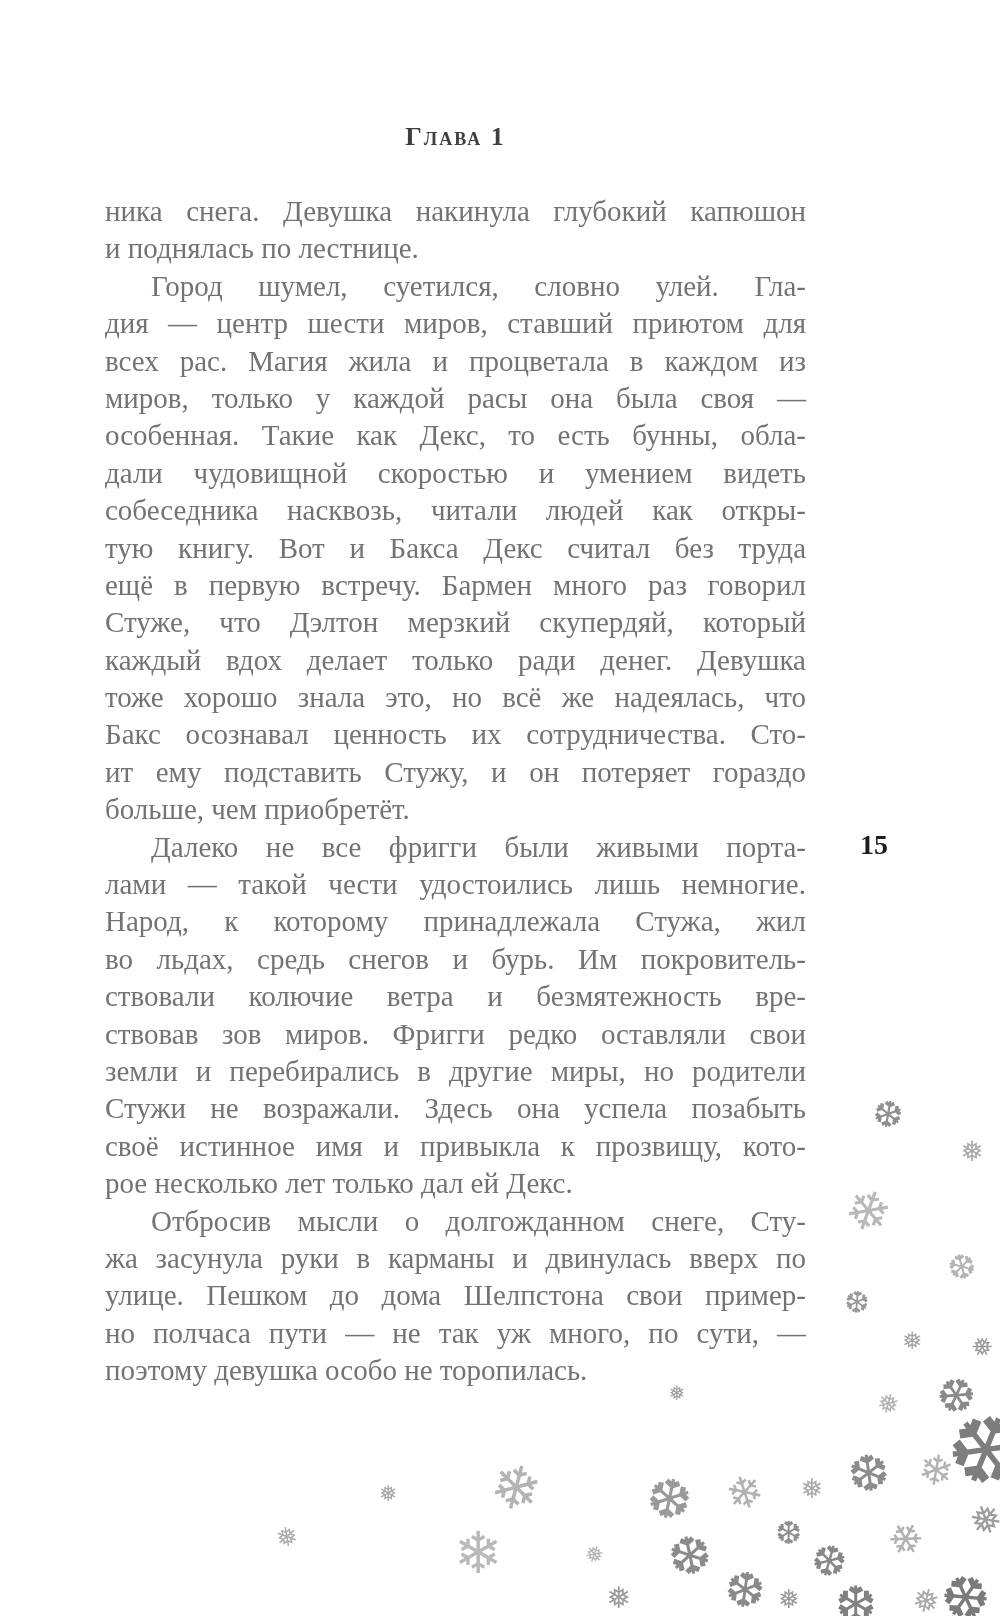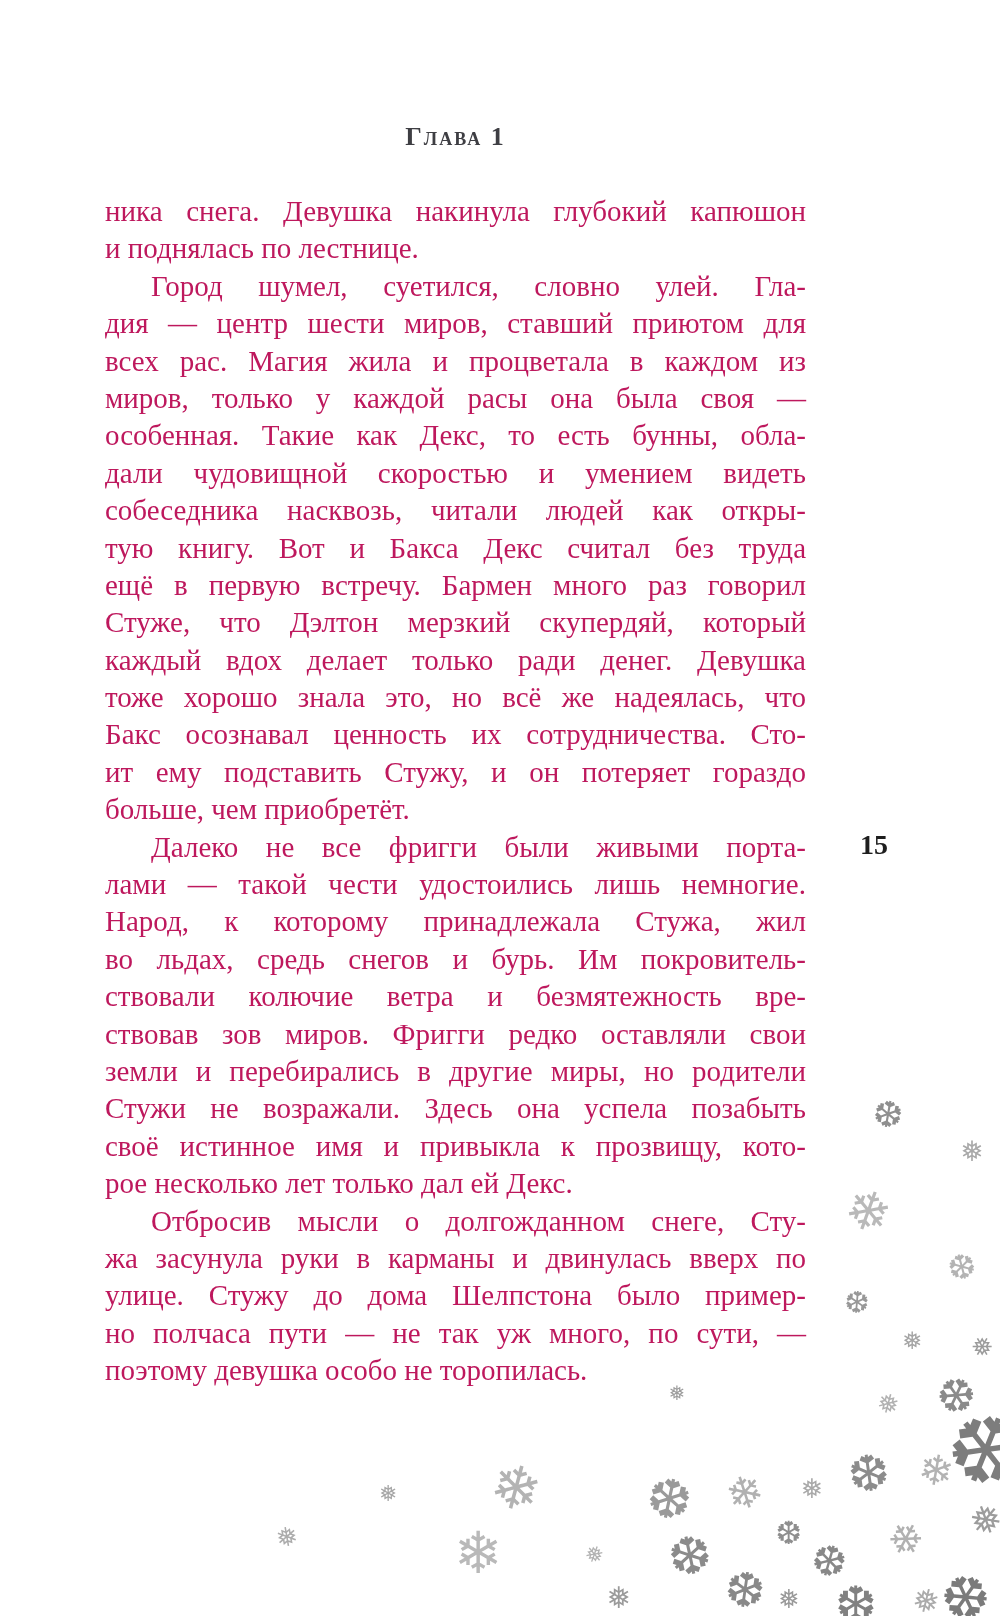--- a/index.html
+++ b/index.html
@@ -28,21 +28,21 @@
     letter-spacing: 2px;
     color: #3e3e43;
   }
   .body-text {
     position: absolute;
     top: 193px;
     left: 105px;
     width: 701px;
     font-size: 29px;
     line-height: 37.4px;
-    color: #be185d;
+    color: #737373;
   }
   .line {
     height: 37.4px;
     text-align: left;
   }
   .line.j {
     text-align: justify;
     text-align-last: justify;
   }
   .line.ind {
@@ -103,21 +103,21 @@
       <div class="line j">Народ, к которому принадлежала Стужа, жил</div>
       <div class="line j">во льдах, средь снегов и бурь. Им покровитель-</div>
       <div class="line j">ствовали колючие ветра и безмятежность вре-</div>
       <div class="line j">ствовав зов миров. Фригги редко оставляли свои</div>
       <div class="line j">земли и перебирались в другие миры, но родители</div>
       <div class="line j">Стужи не возражали. Здесь она успела позабыть</div>
       <div class="line j">своё истинное имя и привыкла к прозвищу, кото-</div>
       <div class="line">рое несколько лет только дал ей Декс.</div>
       <div class="line j ind">Отбросив мысли о долгожданном снеге, Сту-</div>
       <div class="line j">жа засунула руки в карманы и двинулась вверх по</div>
-      <div class="line j">улице. Стужу до дома Шелпстона было пример-</div>
+      <div class="line j">улице. Пешком до дома Шелпстона свои пример-</div>
       <div class="line j">но полчаса пути — не так уж много, по сути, —</div>
       <div class="line">поэтому девушка особо не торопилась.</div>
     </div>
 
   <div class="page-number">15</div>
 
   <div class="snow-layer" id="snow-layer">
       <span class="flake" style="left: 888px; top: 1115px; font-size: 36px; color: rgb(143, 143, 143); transform: translate(-50%, -50%) rotate(10deg);">❆</span>
       <span class="flake" style="left: 972px; top: 1152px; font-size: 28px; color: rgb(169, 169, 169); transform: translate(-50%, -50%) rotate(0deg);">❅</span>
       <span class="flake" style="left: 868px; top: 1212px; font-size: 54px; color: rgb(185, 185, 185); transform: translate(-50%, -50%) rotate(20deg);">❄</span>

